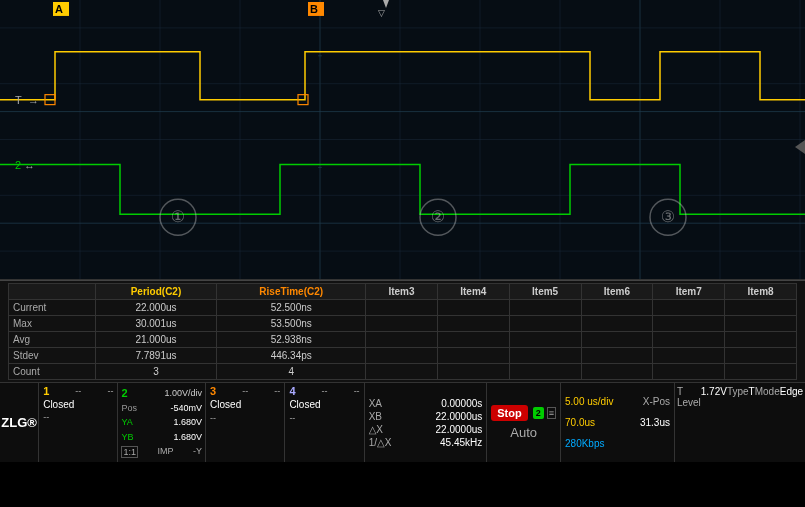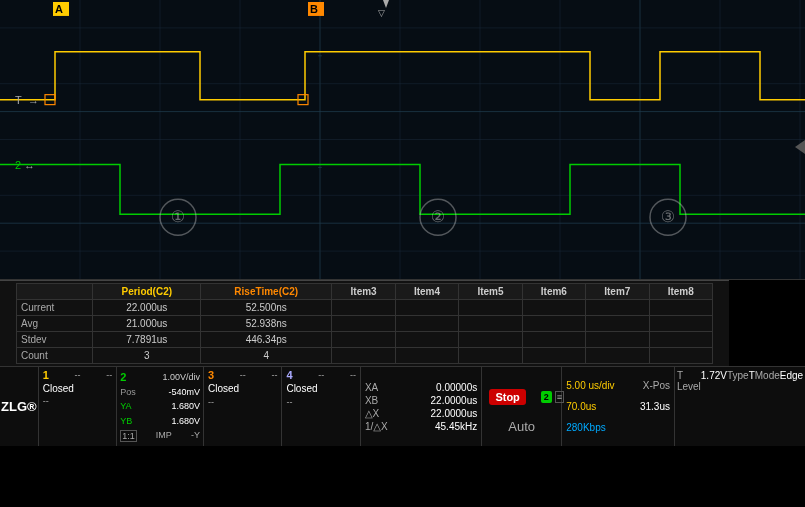--- a/index.html
+++ b/index.html
@@ -37,24 +37,24 @@
       top: 140px;
       width: 0;
       height: 0;
       border-top: 7px solid transparent;
       border-bottom: 7px solid transparent;
       border-right: 10px solid #555;
     }
 
     
     #measurements {
-      width: 729px;
+      width: 805px;
       background: #111;
       border-top: 1px solid #444;
-      padding: 2px 16px;
+      padding: 2px 8px;
     }
 
     .meas-table {
       width: 100%;
       border-collapse: collapse;
       font-size: 10px;
     }
     .meas-table th, .meas-table td {
       border: 1px solid #333;
       padding: 2px 4px;
@@ -128,21 +128,21 @@
     .xa-val { color: #fff; margin-left: 15px; }
 
     .stop-btn {
       background: #cc0000;
       color: #fff;
       font-weight: bold;
       font-size: 11px;
       padding: 2px 6px;
       border-radius: 3px;
       display: inline-block;
-      margin: 10px;
+      margin: 0;
     }
 
     .ch2-icon {
       display: inline-block;
       background: #00cc00;
       color: #000;
       font-size: 9px;
       font-weight: bold;
       padding: 1px 3px;
       border-radius: 2px;
@@ -299,20 +299,31 @@
           <td>22.000us</td>
           <td>52.500ns</td>
           <td></td>
           <td></td>
           <td></td>
           <td></td>
           <td></td>
           <td></td>
         </tr>
         <tr>
+          <td>Max</td>
+          <td>30.001us</td>
+          <td>53.500ns</td>
+          <td></td>
+          <td></td>
+          <td></td>
+          <td></td>
+          <td></td>
+          <td></td>
+        </tr>
+        <tr>
           <td>Avg</td>
           <td>21.000us</td>
           <td>52.938ns</td>
           <td></td>
           <td></td>
           <td></td>
           <td></td>
           <td></td>
           <td></td>
         </tr>

